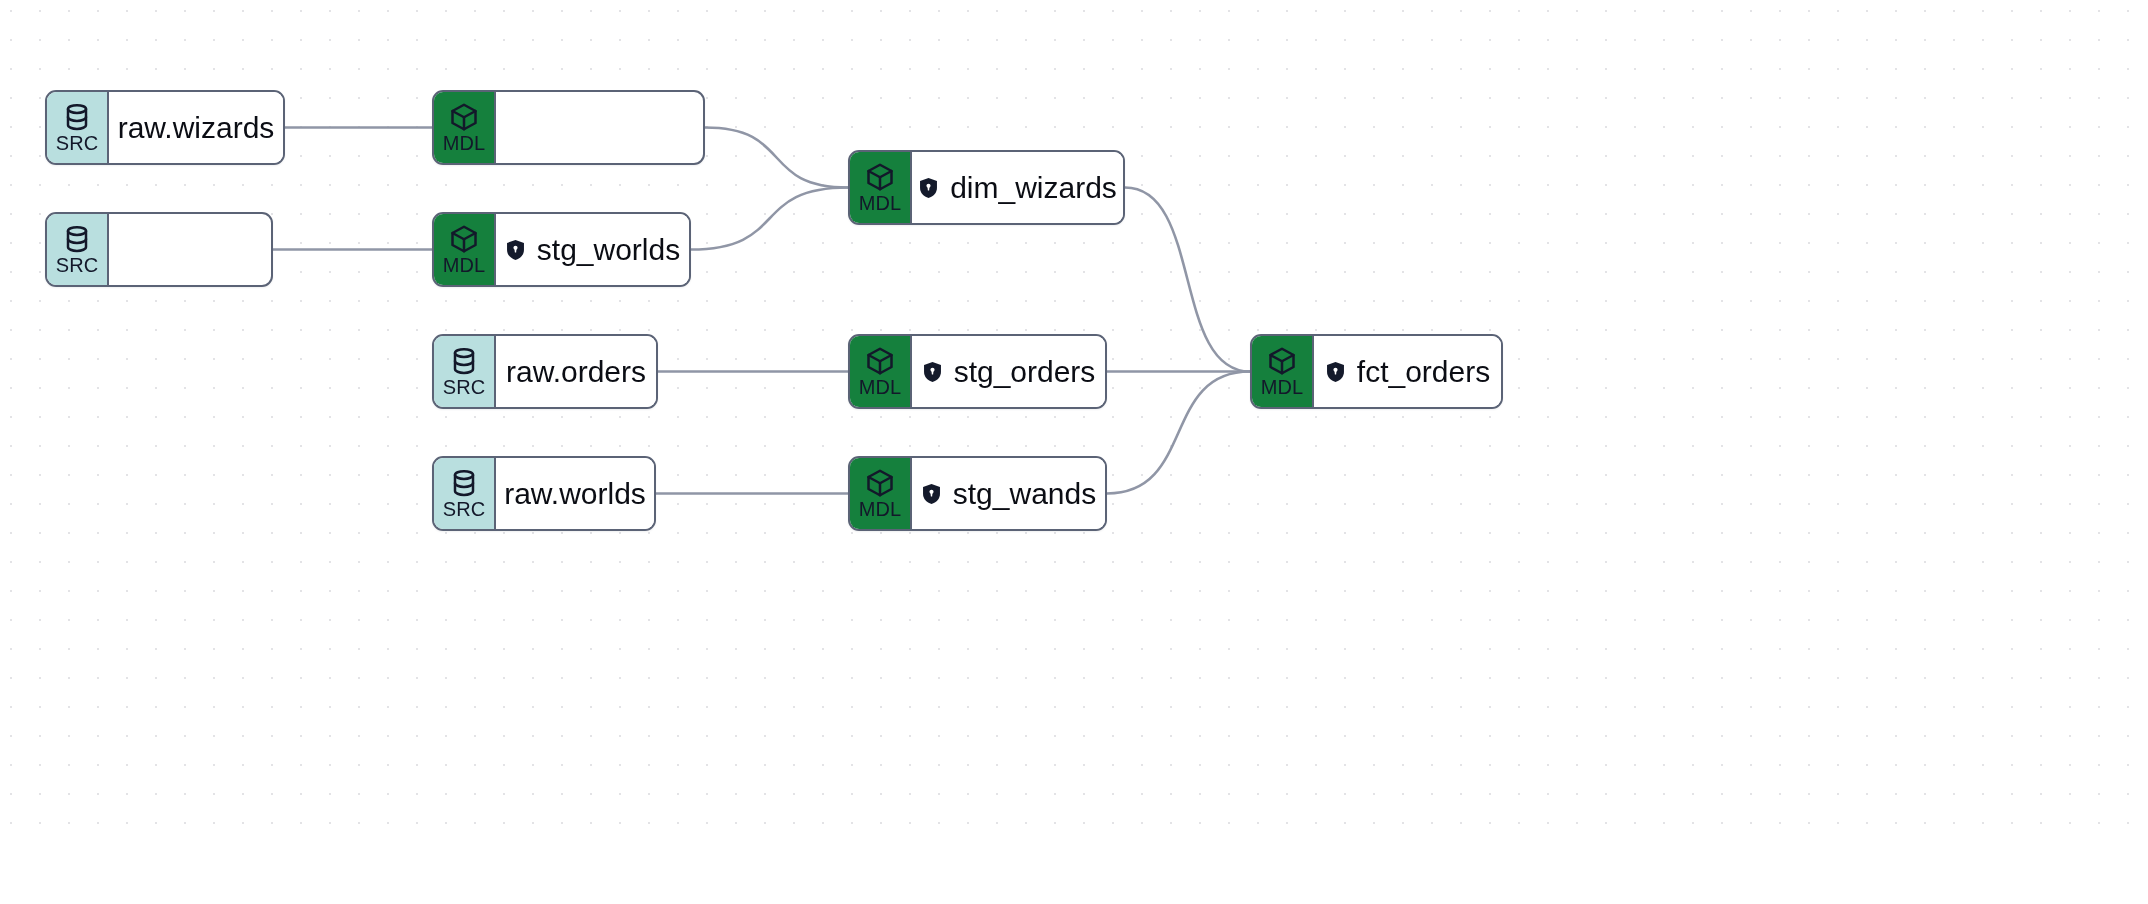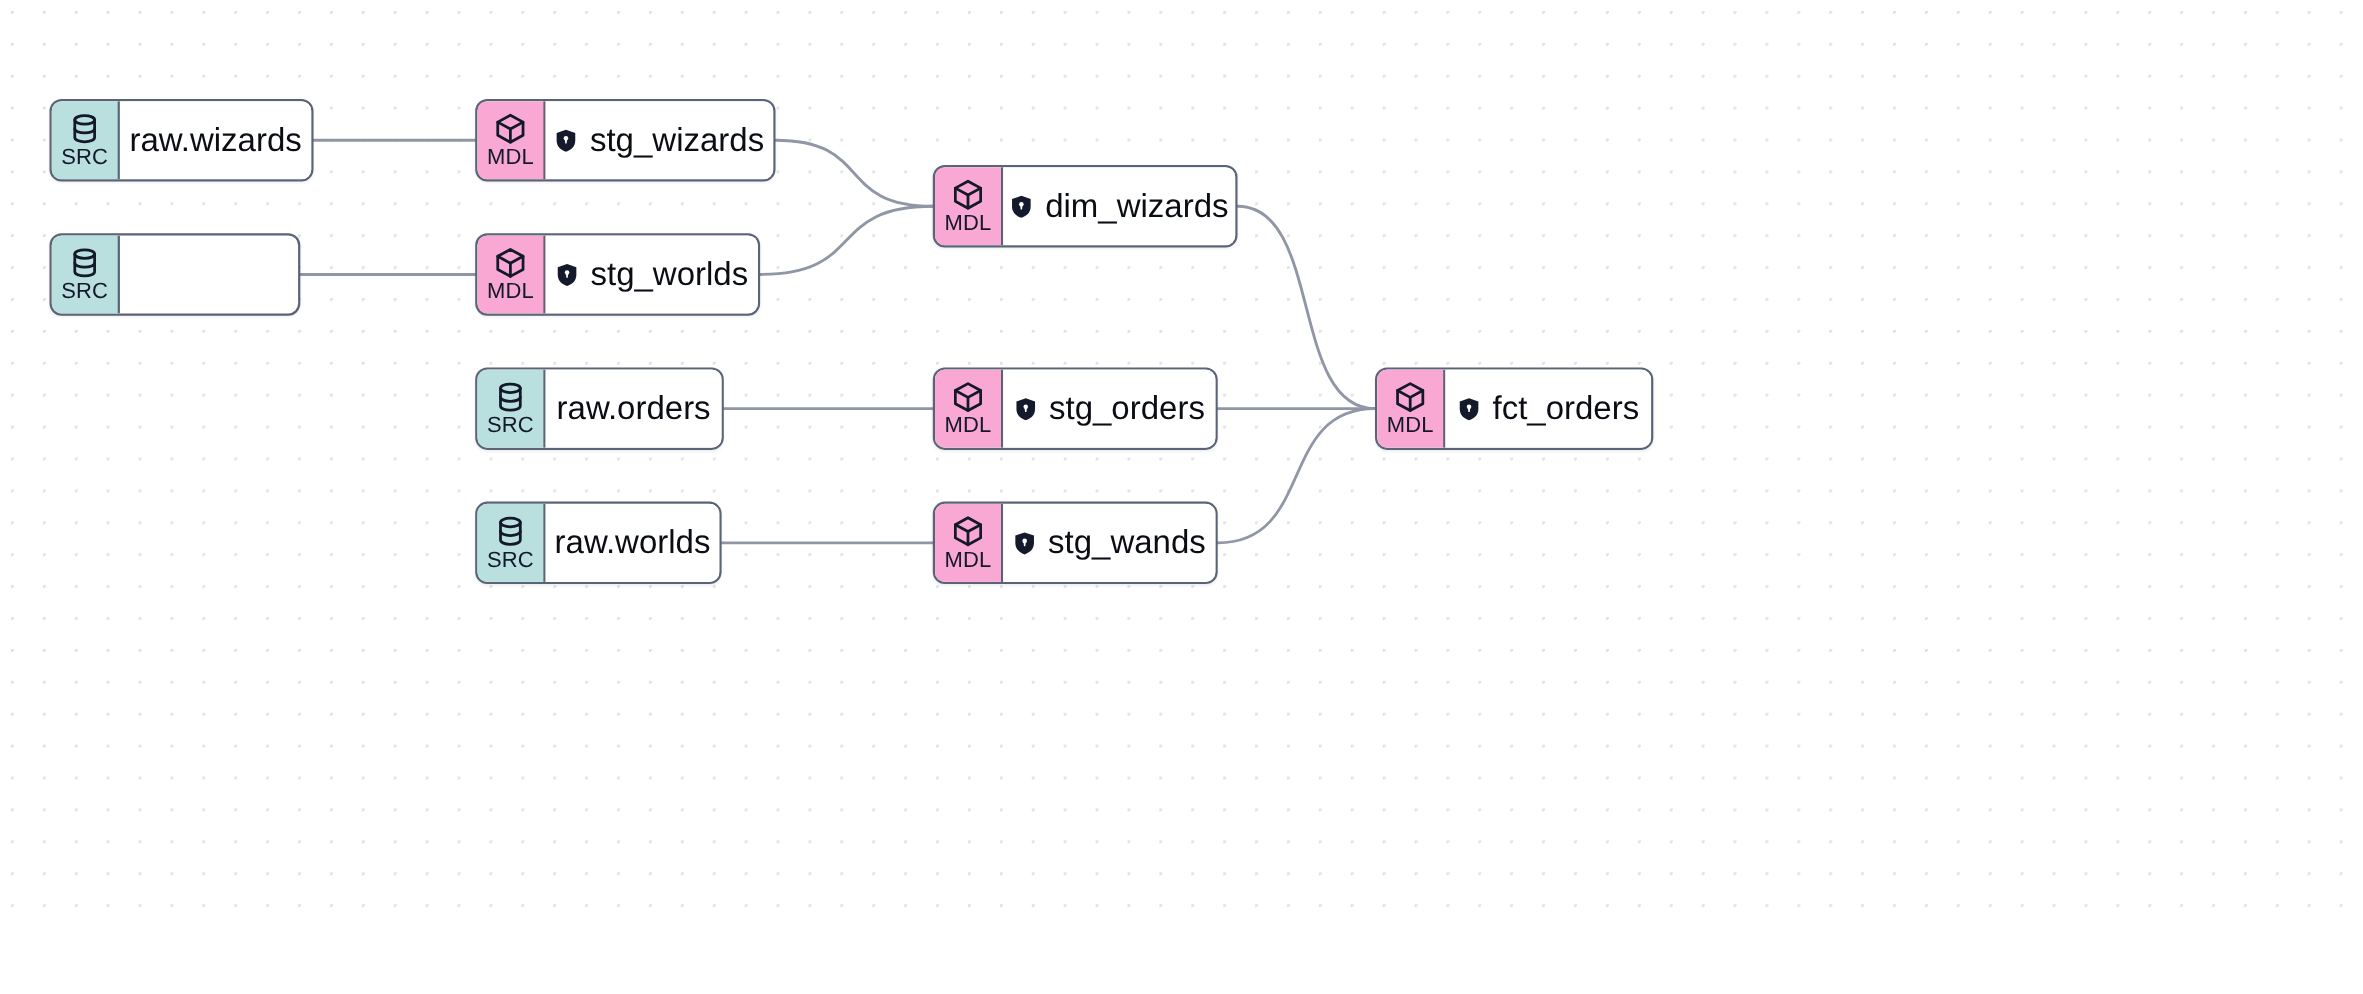--- a/index.html
+++ b/index.html
@@ -55,21 +55,21 @@
     display: flex;
     flex-direction: column;
     align-items: center;
     justify-content: center;
     gap: 1px;
     border-right: 2.2px solid #5b6376;
     box-sizing: border-box;
     padding: 4px 0 5px 0;
   }
   .badge-src { background: #b9dfdf; }
-  .badge-mdl { background: #f9a8d4; }
+  .badge-mdl { background: #15803d; }
   .badge-icon {
     display: block;
     width: 30px;
     height: 30px;
     line-height: 0;
   }
   .badge-icon svg { display: block; }
   .badge-text {
     font-size: 20px;
     font-weight: 400;
@@ -184,30 +184,20 @@
         <div class="node-badge badge-mdl">
           <span class="badge-icon">
             <svg viewBox="0 0 24 24" width="30" height="30" fill="none" stroke="#13182a" stroke-width="2" stroke-linecap="round" stroke-linejoin="round">
               <path d="M12 2.2 21.2 7.2v9.6L12 21.8 2.8 16.8V7.2z"></path>
               <path d="M2.8 7.2 12 12.2l9.2-5"></path>
               <path d="M12 12.2v9.6"></path>
             </svg>
           </span>
           <span class="badge-text">MDL</span>
         </div>
-        <div class="node-body">
-          <span class="shield-icon">
-            <svg viewBox="0 0 24 26" width="21" height="22">
-              <path d="M12 1.2 22 4.6v8.1c0 6.3-4.3 10.1-10 12.1C6.3 22.8 2 19 2 12.7V4.6z" fill="#141a2b"></path>
-              <circle cx="12" cy="10.3" r="2.45" fill="#ffffff"></circle>
-              <path d="M10.7 10.4h2.6l-.55 5.6h-1.5z" fill="#ffffff"></path>
-            </svg>
-          </span>
-          <span class="node-label">stg_wizards</span>
-        </div>
       </div>
       <div class="node" style="left: 432px; top: 212px; width: 259px; height: 75px;">
         <div class="node-badge badge-mdl">
           <span class="badge-icon">
             <svg viewBox="0 0 24 24" width="30" height="30" fill="none" stroke="#13182a" stroke-width="2" stroke-linecap="round" stroke-linejoin="round">
               <path d="M12 2.2 21.2 7.2v9.6L12 21.8 2.8 16.8V7.2z"></path>
               <path d="M2.8 7.2 12 12.2l9.2-5"></path>
               <path d="M12 12.2v9.6"></path>
             </svg>
           </span>

